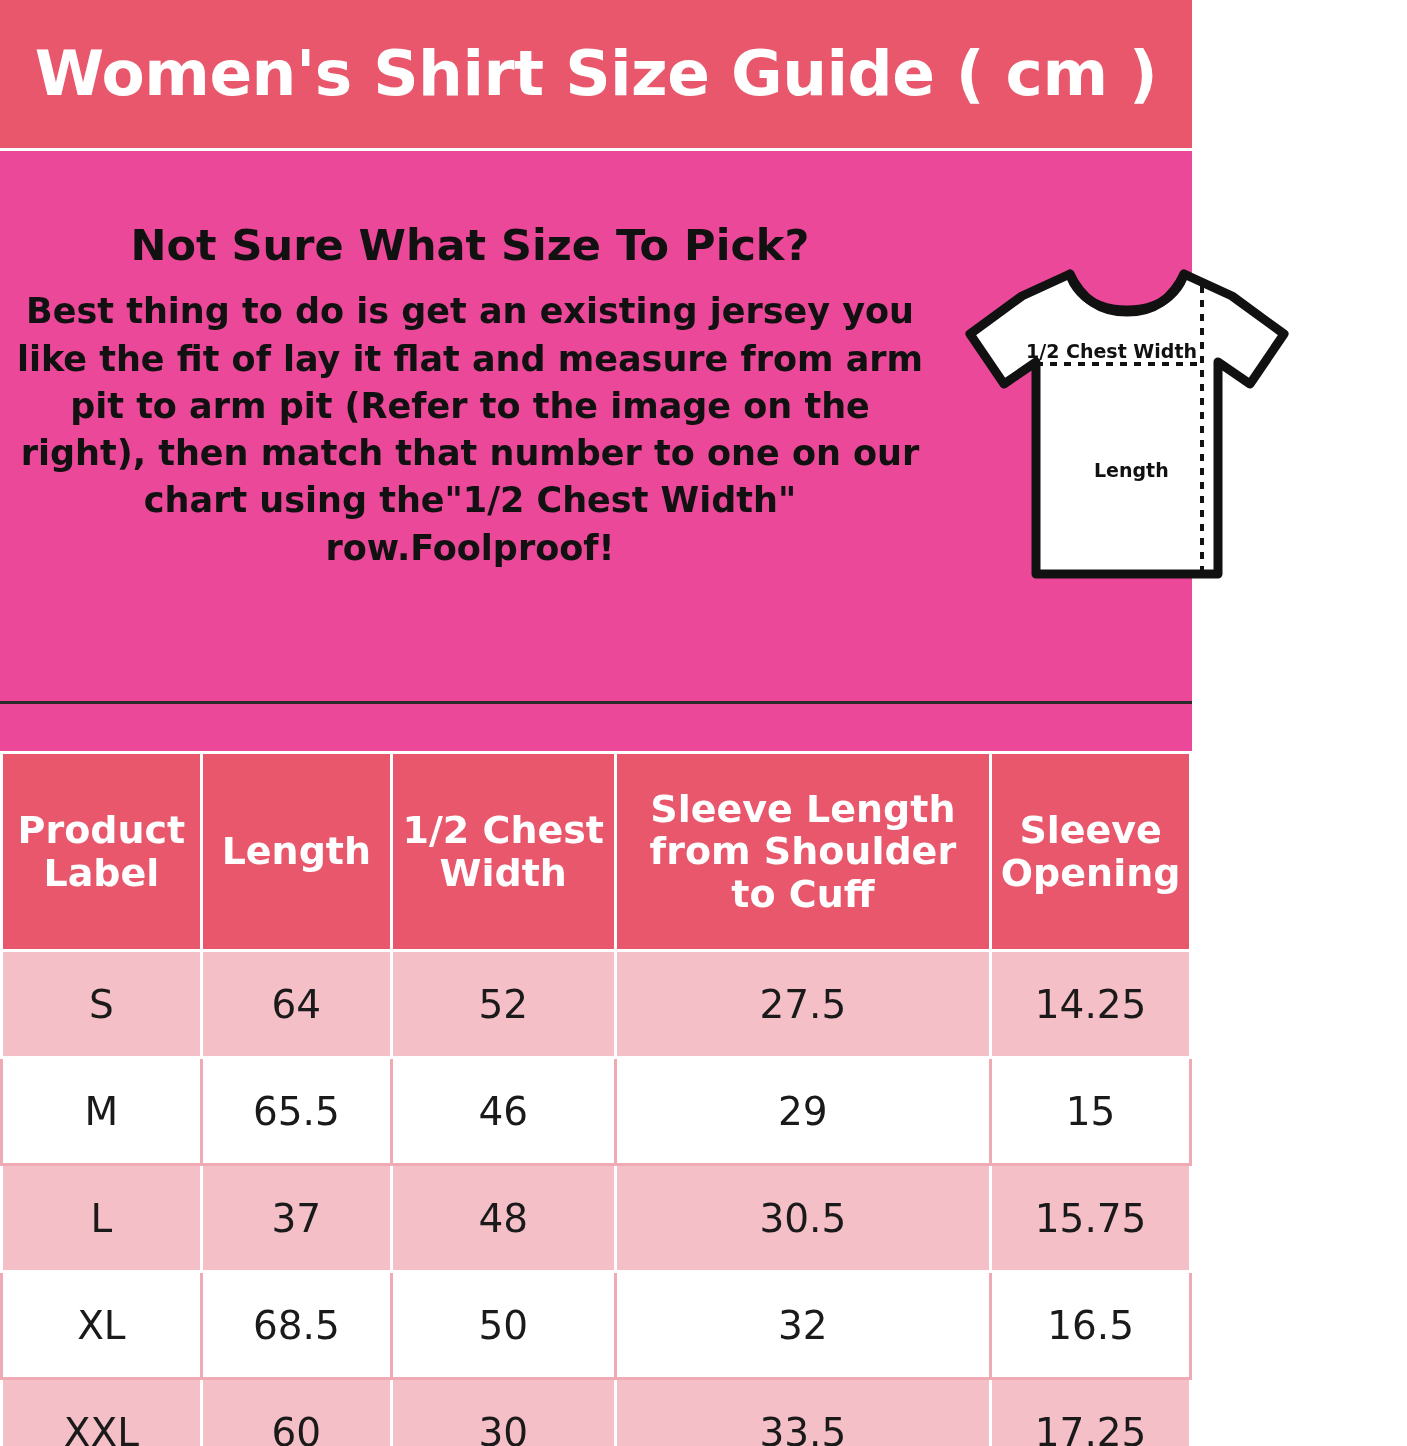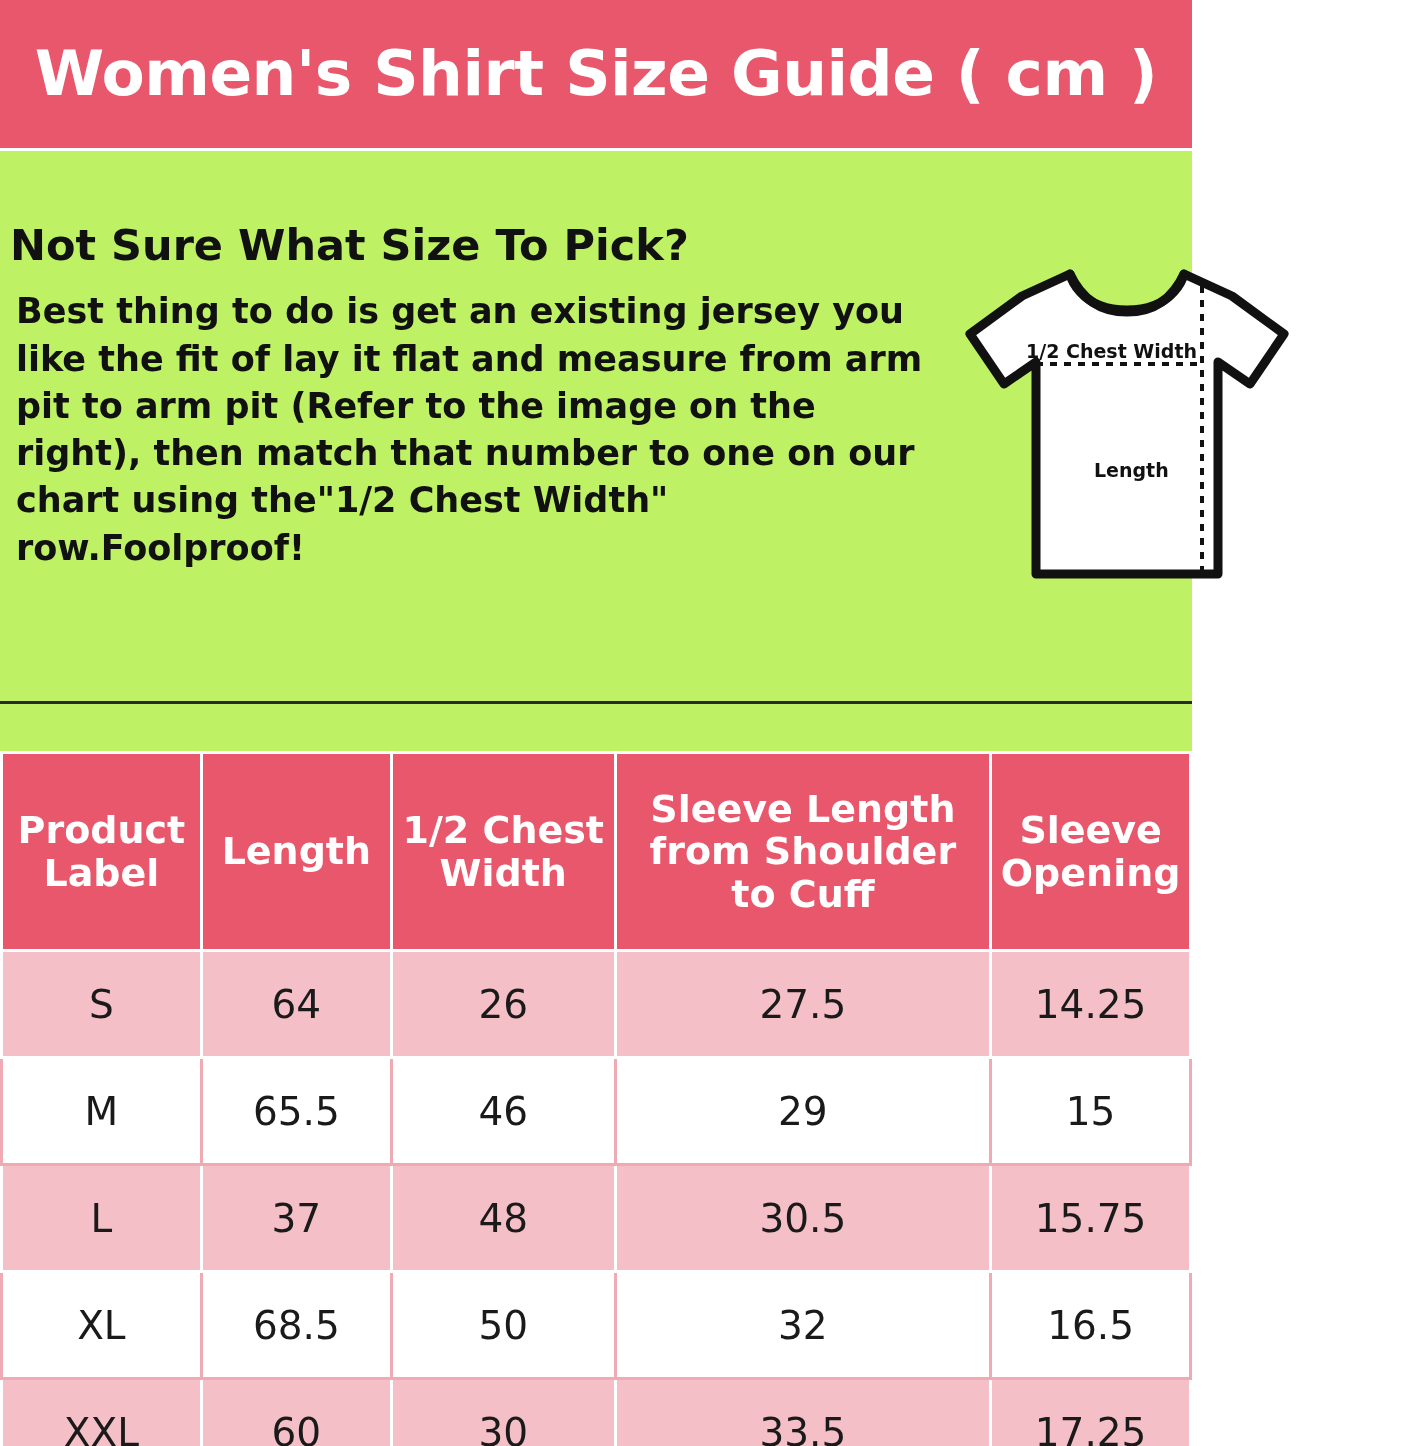--- a/index.html
+++ b/index.html
@@ -10,21 +10,21 @@
   body {
     width: 1407px;
     height: 1446px;
     font-family: "DejaVu Sans", "Liberation Sans", sans-serif;
     overflow: hidden;
   }
   .page {
     width: 1192px;
     height: 1446px;
     position: relative;
-    background: #bef264;
+    background: #ec4899;
     box-sizing: border-box;
   }
 
   
   .title-bar {
     background: #e8576b;
     height: 148px;
     display: flex;
     align-items: center;
     justify-content: center;
@@ -46,20 +46,21 @@
     flex-direction: row;
     align-items: flex-start;
     height: 553px;
     border-bottom: 3px solid #2b2b2b;
     box-sizing: border-box;
   }
   .info-text {
     flex: 0 0 940px;
     padding: 70px 10px 0 10px;
     box-sizing: border-box;
+    text-align: center;
   }
   .info-heading {
     font-size: 43px;
     font-weight: bold;
     color: #111111;
     margin-bottom: 18px;
     line-height: 1.15;
   }
   .info-body {
     font-size: 35px;
@@ -187,21 +188,21 @@
         <th>Length</th>
         <th>1/2 Chest Width</th>
         <th>Sleeve Length from Shoulder to Cuff</th>
         <th>Sleeve Opening</th>
       </tr>
     </thead>
     <tbody>
       <tr class="row-tint">
         <td>S</td>
         <td>64</td>
-        <td>26</td>
+        <td>52</td>
         <td>27.5</td>
         <td>14.25</td>
       </tr>
       <tr class="row-plain">
         <td>M</td>
         <td>65.5</td>
         <td>46</td>
         <td>29</td>
         <td>15</td>
       </tr>

